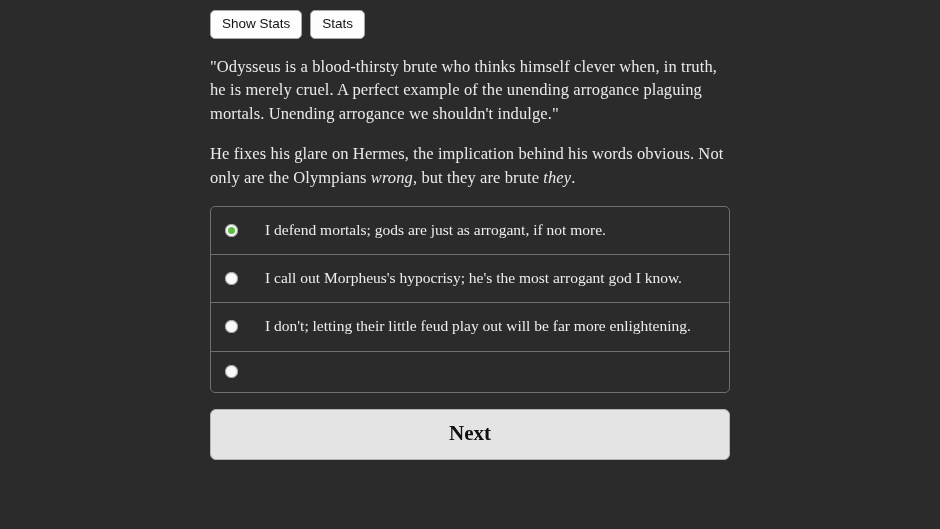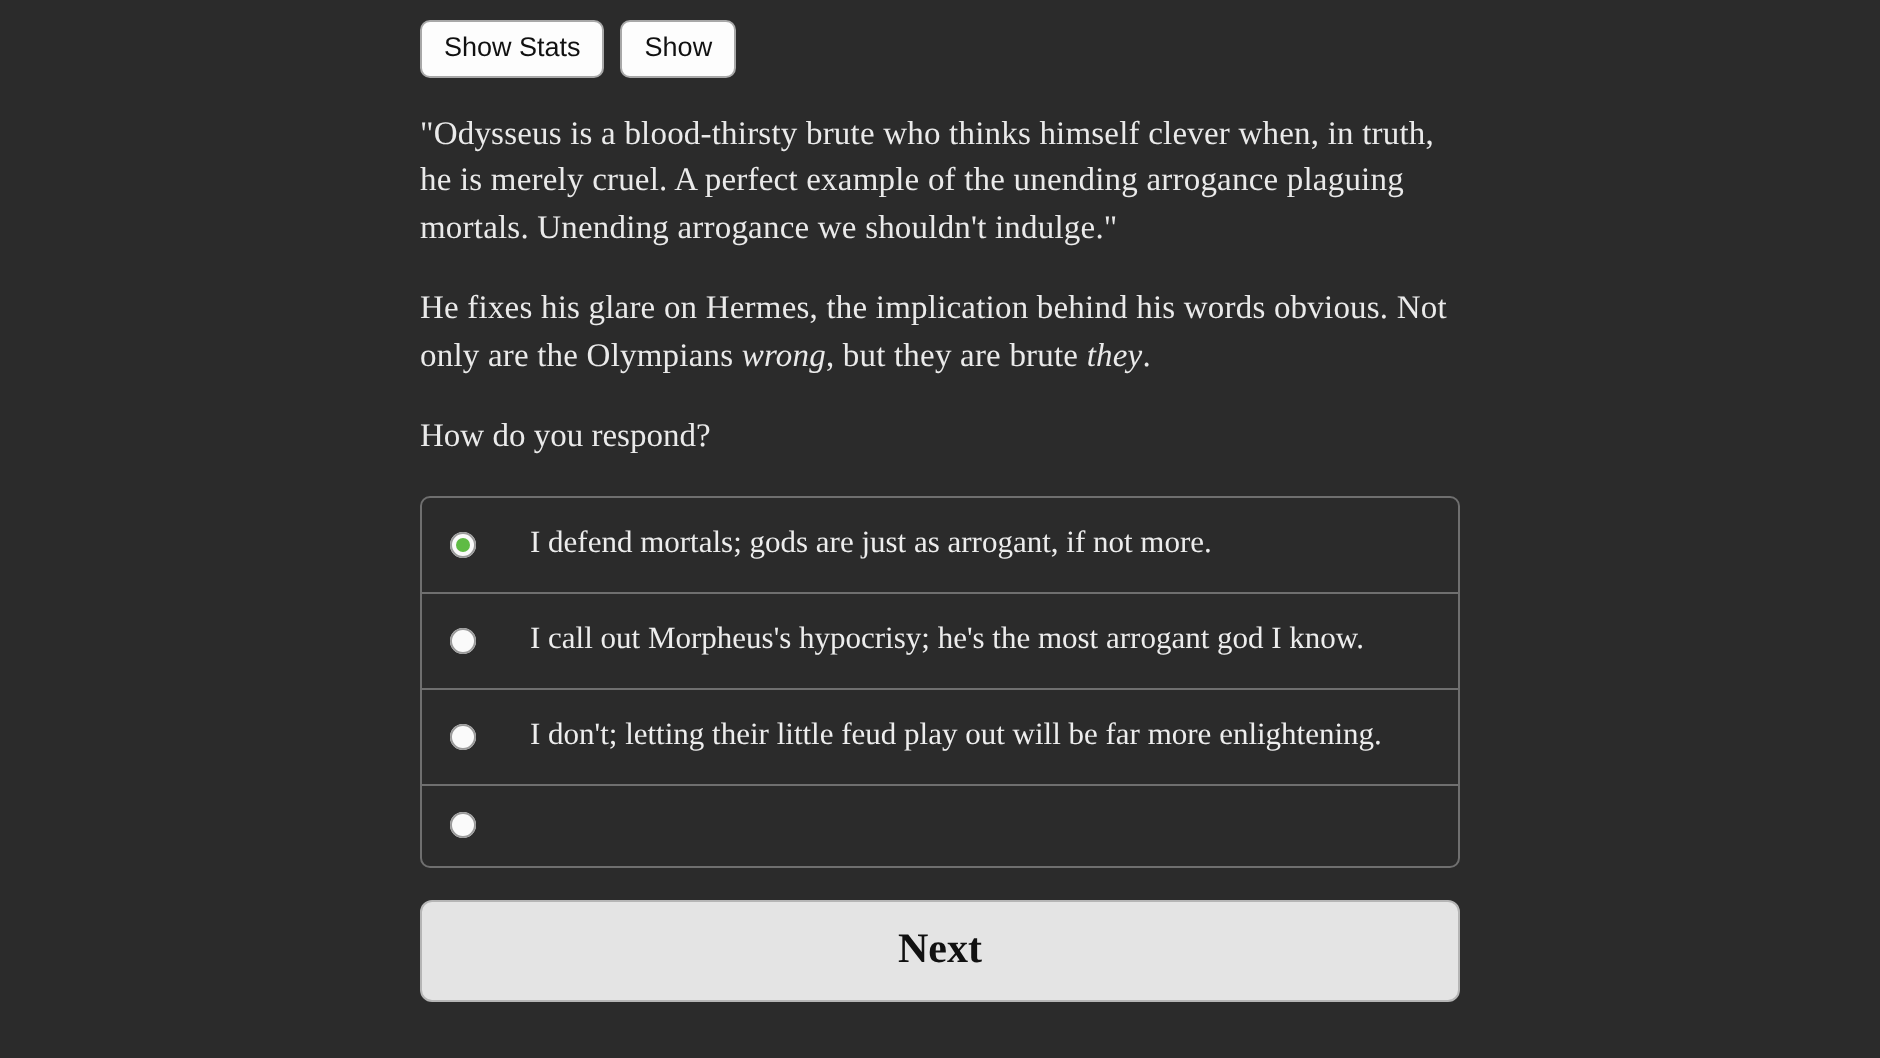--- a/index.html
+++ b/index.html
@@ -119,33 +119,32 @@
   }
 </style>
 </head>
 <body>
 
 <div class="page">
   <div class="content">
 
     <div class="toolbar">
       <button class="toolbar-btn">Show Stats</button>
-      <button class="toolbar-btn">Show</button>
+      <button class="toolbar-btn">Stats</button>
     </div>
 
     <p class="story-p">
       <span>"Odysseus is a blood-thirsty brute who thinks himself clever when, in truth, he is merely cruel. A perfect example of the unending arrogance plaguing mortals. Unending arrogance we shouldn't indulge."</span>
     </p>
 
     <p class="story-p">
       <span>He fixes his glare on Hermes, the implication behind his words obvious. Not only are the Olympians </span><em>wrong</em><span>, but they are brute </span><em>they</em><span>.</span>
     </p>
 
 
-    <p class="prompt-p">How do you respond?</p>
 
     <div class="choices">
       <div class="choice">
         <span class="radio selected"></span>
         <span class="choice-label">I defend mortals; gods are just as arrogant, if not more.</span>
       </div>
       <div class="choice">
         <span class="radio"></span>
         <span class="choice-label">I call out Morpheus's hypocrisy; he's the most arrogant god I know.</span>
       </div>

